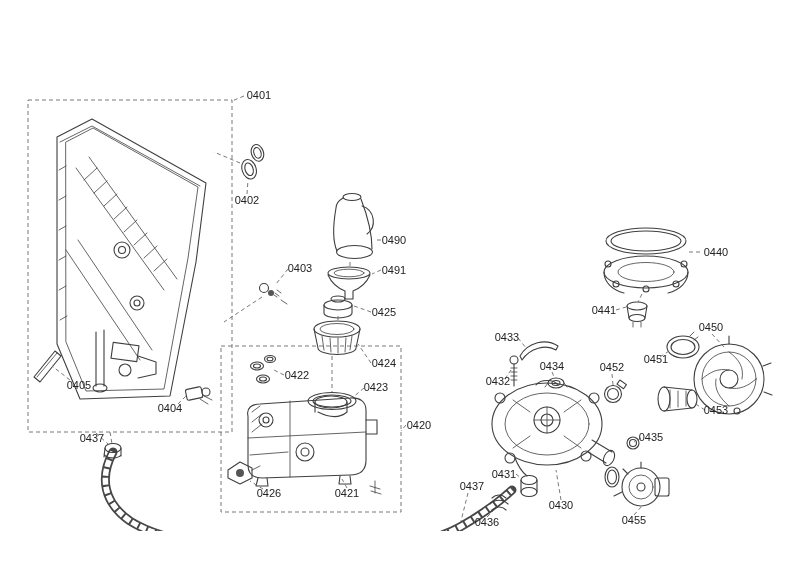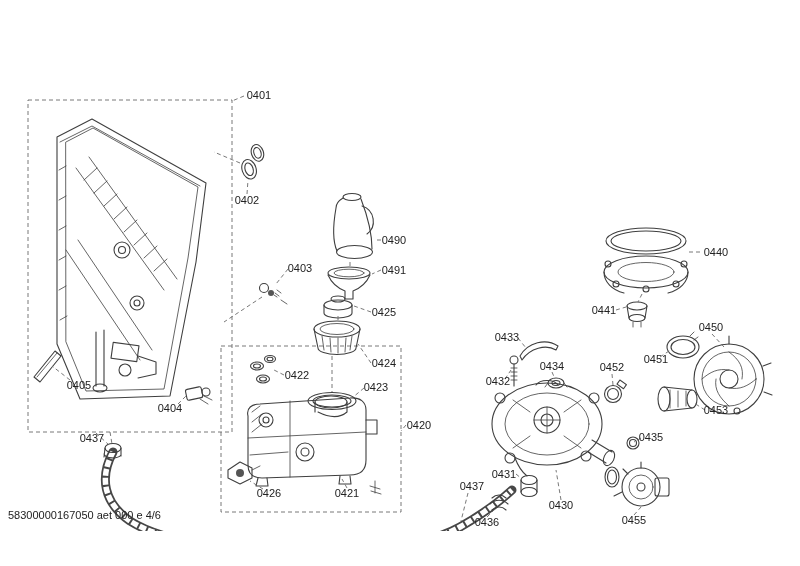--- a/index.html
+++ b/index.html
@@ -315,14 +315,13 @@
       <text class="lbl" x="656" y="363" text-anchor="middle">0451</text>
       <text class="lbl" x="651" y="441" text-anchor="middle">0435</text>
       <text class="lbl" x="634" y="524" text-anchor="middle">0455</text>
       <text class="lbl" x="716" y="256" text-anchor="middle">0440</text>
       <text class="lbl" x="604" y="314" text-anchor="middle">0441</text>
       <text class="lbl" x="711" y="331" text-anchor="middle">0450</text>
       <text class="lbl" x="716" y="414" text-anchor="middle">0453</text>
     </g>
   </svg>
 
-  <div class="footer">58300000167050 aet 000 e 4/6</div>
 </div>
 
 </body></html>

